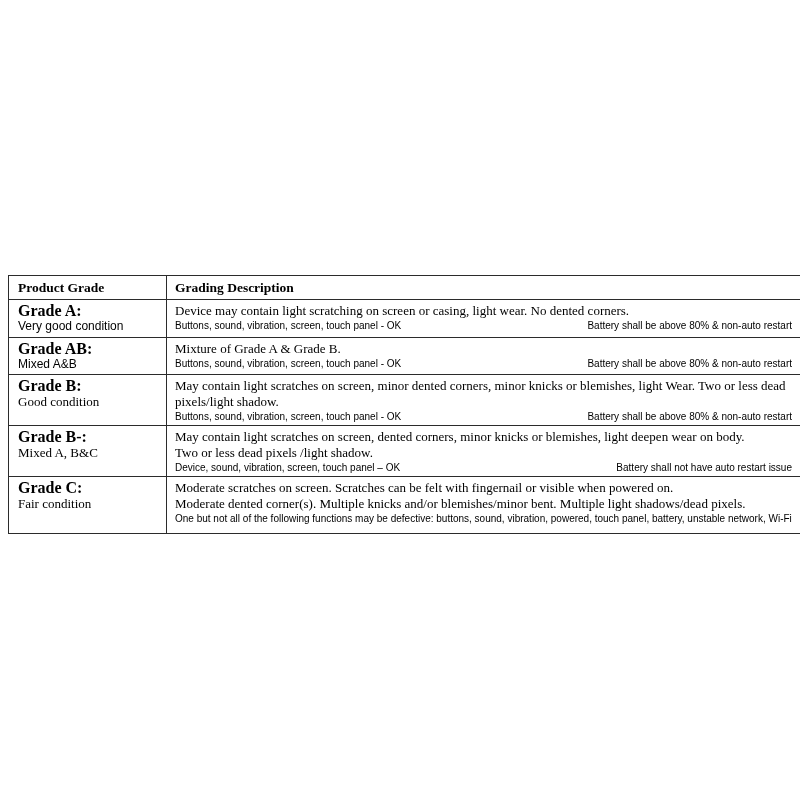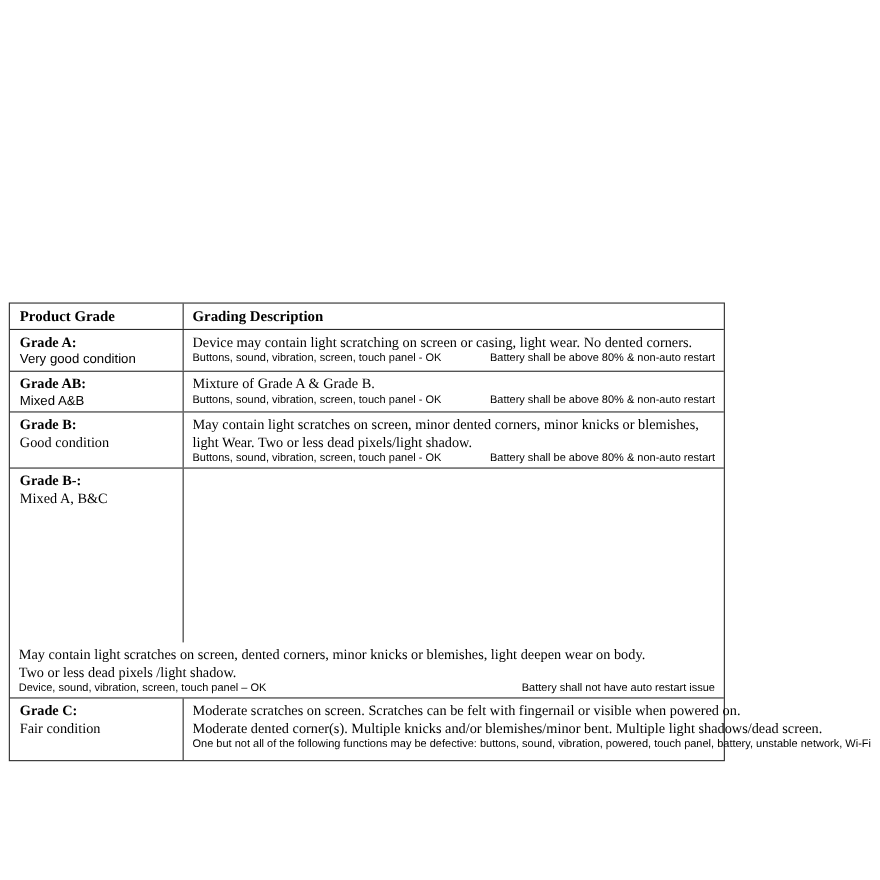--- a/index.html
+++ b/index.html
@@ -8,51 +8,51 @@
     background: #ffffff;
     font-family: "Liberation Serif", serif;
     color: #000000;
     overflow: hidden;
   }
   .page { position: relative; width: 800px; height: 800px; background: #ffffff; }
 
   .grade-table {
     position: absolute;
     left: 8px; top: 275px;
-    width: 651px;
+    width: 793px;
     border: 1px solid #2b2b2b;
     background: #ffffff;
   }
   .row { display: flex; align-items: stretch; }
   .row + .row { border-top: 1px solid #2b2b2b; }
 
   .col1 {
     width: 158px;
     flex: 0 0 158px;
     border-right: 1px solid #2b2b2b;
     padding: 3px 8px 2px 9px;
   }
   .col2 { flex: 1 1 auto; padding: 3px 8px 2px 8px; }
 
   .row-header { min-height: 23px; }
   .row-a      { min-height: 38px; }
   .row-ab     { min-height: 35px; }
   .row-b      { min-height: 50px; }
-  .row-bminus { min-height: 49px; flex-direction: column; }
+  .row-bminus { min-height: 49px; }
   .row-c      { min-height: 57px; }
 
   .header-cell {
     font-weight: bold;
     font-size: 13.5px;
     line-height: 17px;
   }
 
   .grade {
     font-weight: bold;
-    font-size: 13px;
+    font-size: 16px;
     line-height: 16px;
   }
   .condition {
     font-size: 13px;
     line-height: 15px;
   }
   .condition.sans {
     font-family: "Liberation Sans", sans-serif;
     font-size: 12px;
   }
@@ -144,21 +144,21 @@
       </div>
     </div>
 
     <div class="row row-c">
       <div class="col1">
         <div class="grade">Grade C:</div>
         <div class="condition">Fair condition</div>
       </div>
       <div class="col2">
         <div class="desc">Moderate scratches on screen. Scratches can be felt with fingernail or visible when powered on.</div>
-        <div class="desc">Moderate dented corner(s). Multiple knicks and/or blemishes/minor bent. Multiple light shadows/dead screen.</div>
+        <div class="desc">Moderate dented corner(s). Multiple knicks and/or blemishes/minor bent. Multiple light shadows/dead pixels.</div>
         <div class="note">
           <span class="note-left">One but not all of the following functions may be defective: buttons, sound, vibration, powered, touch panel, battery, unstable network, Wi-Fi</span>
           <span class="note-right"></span>
         </div>
       </div>
     </div>
 
   </div>
 </div>
 

